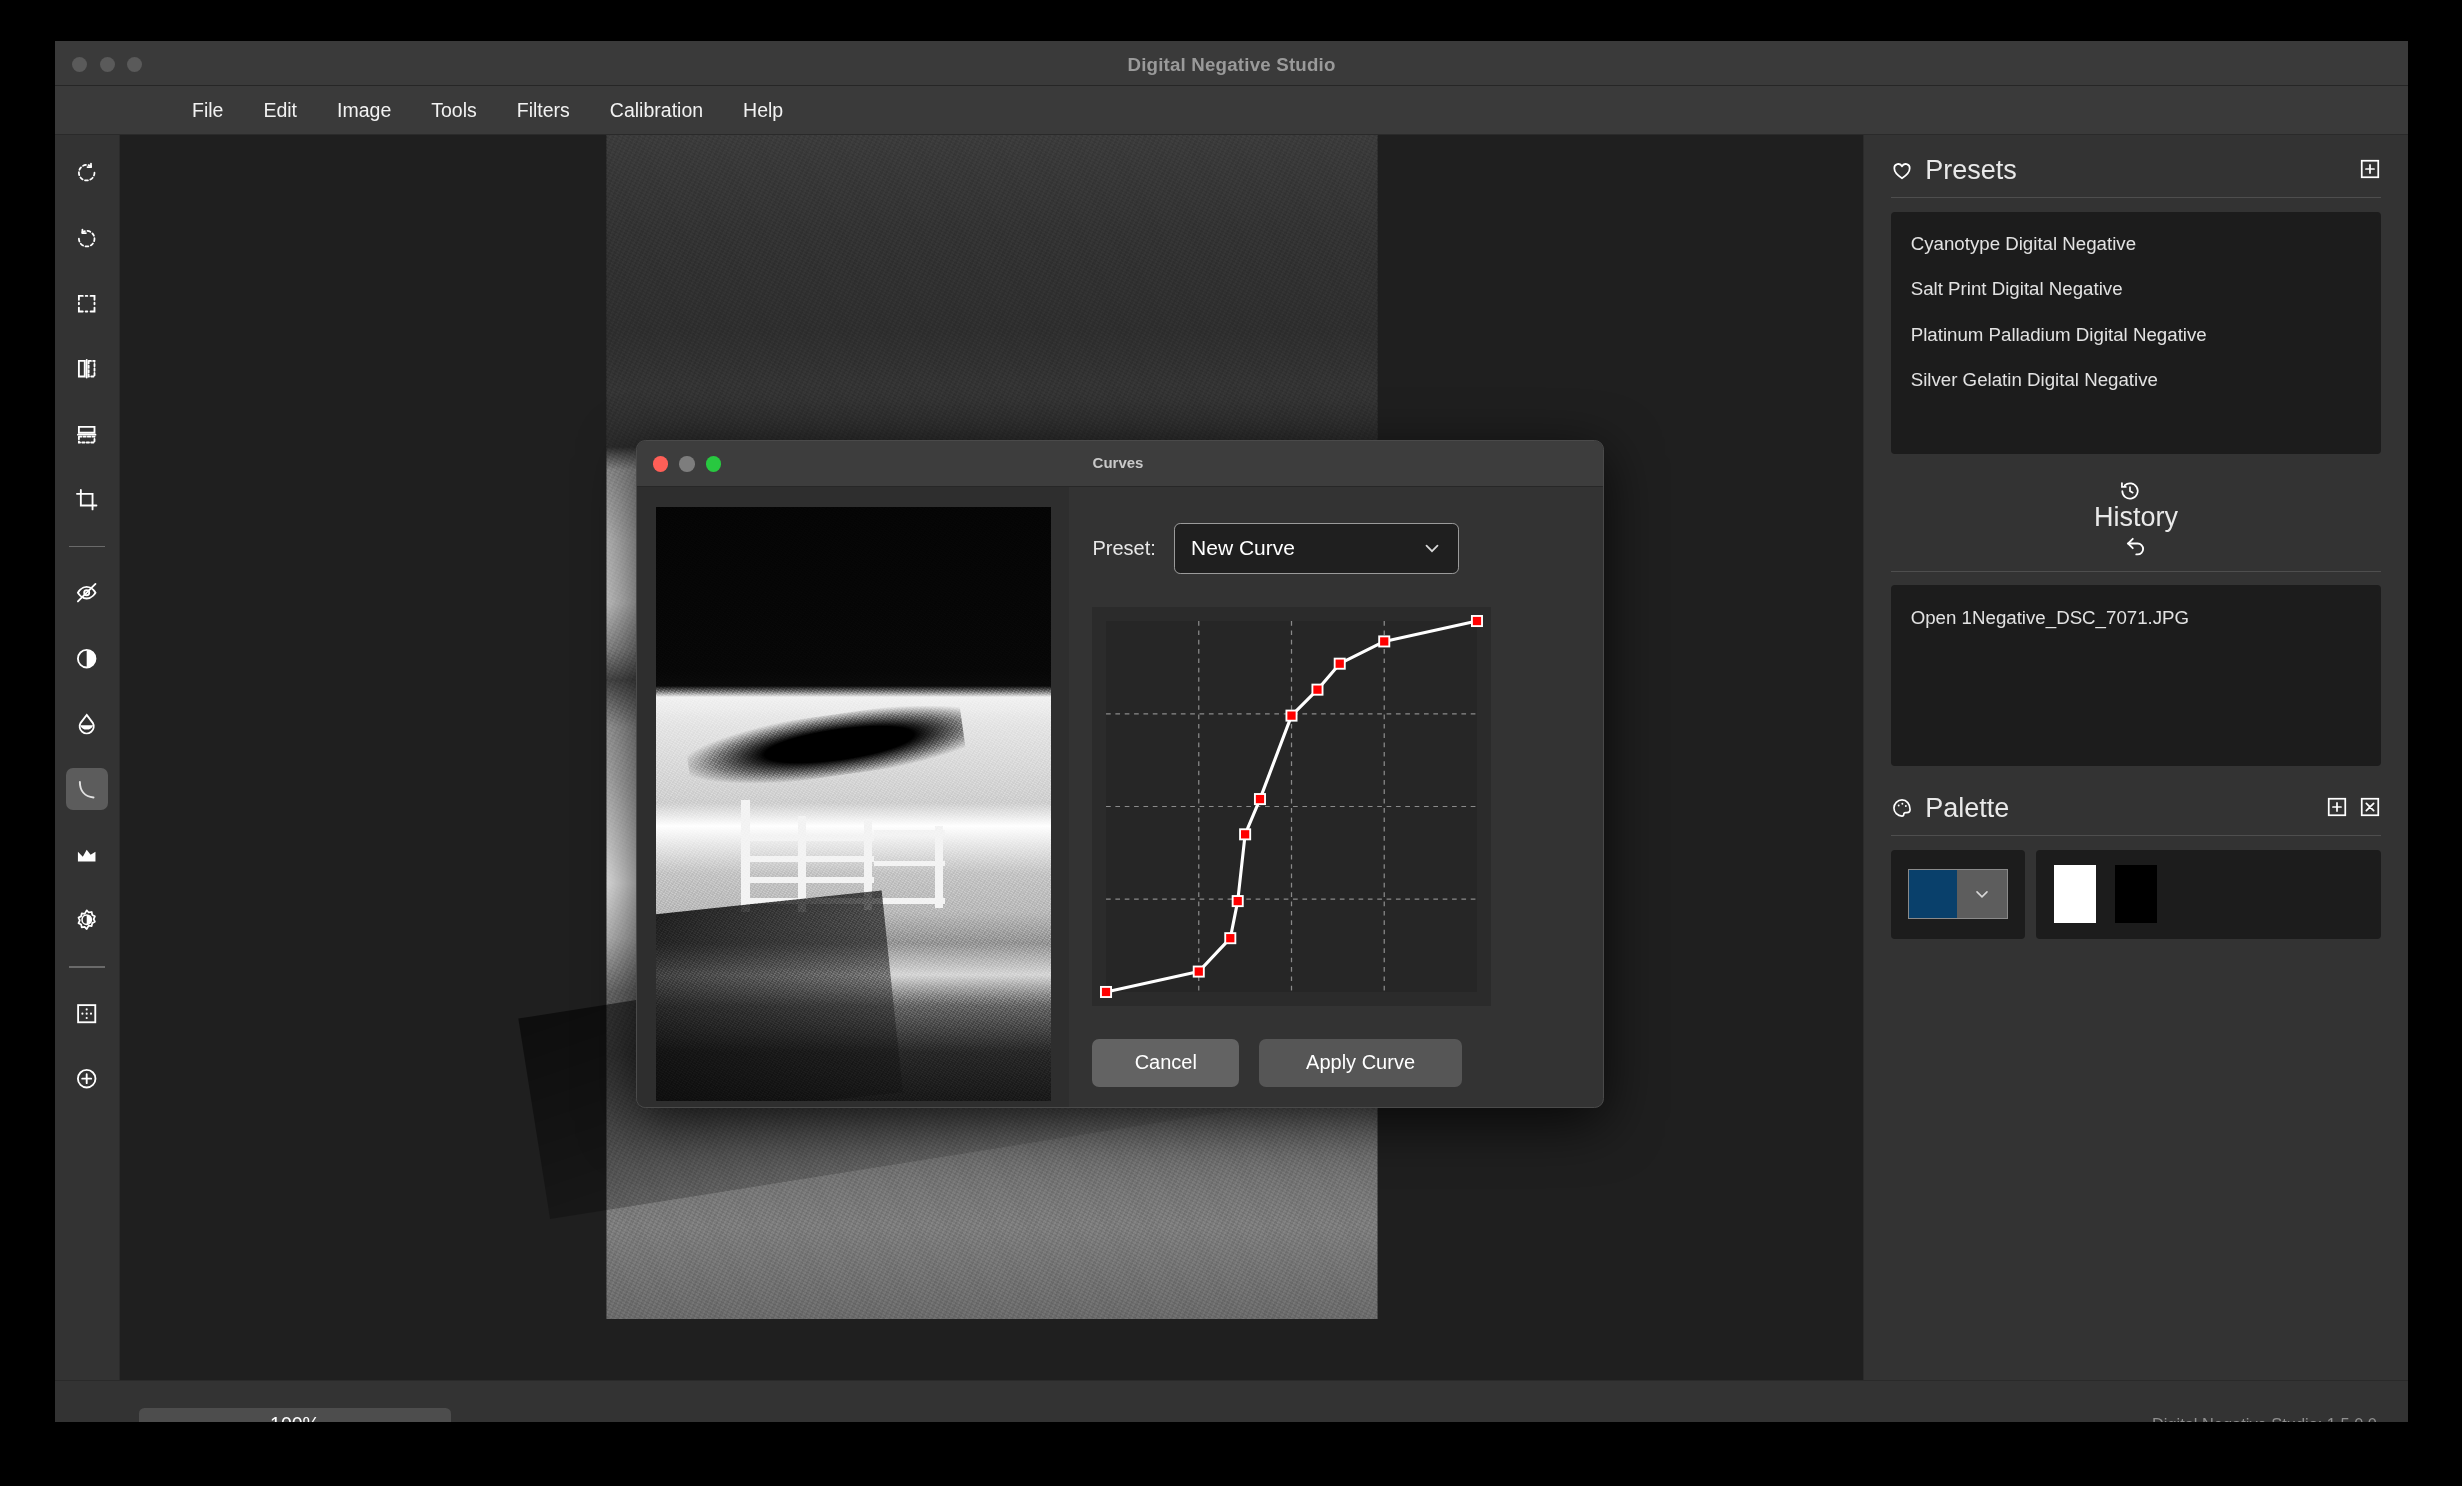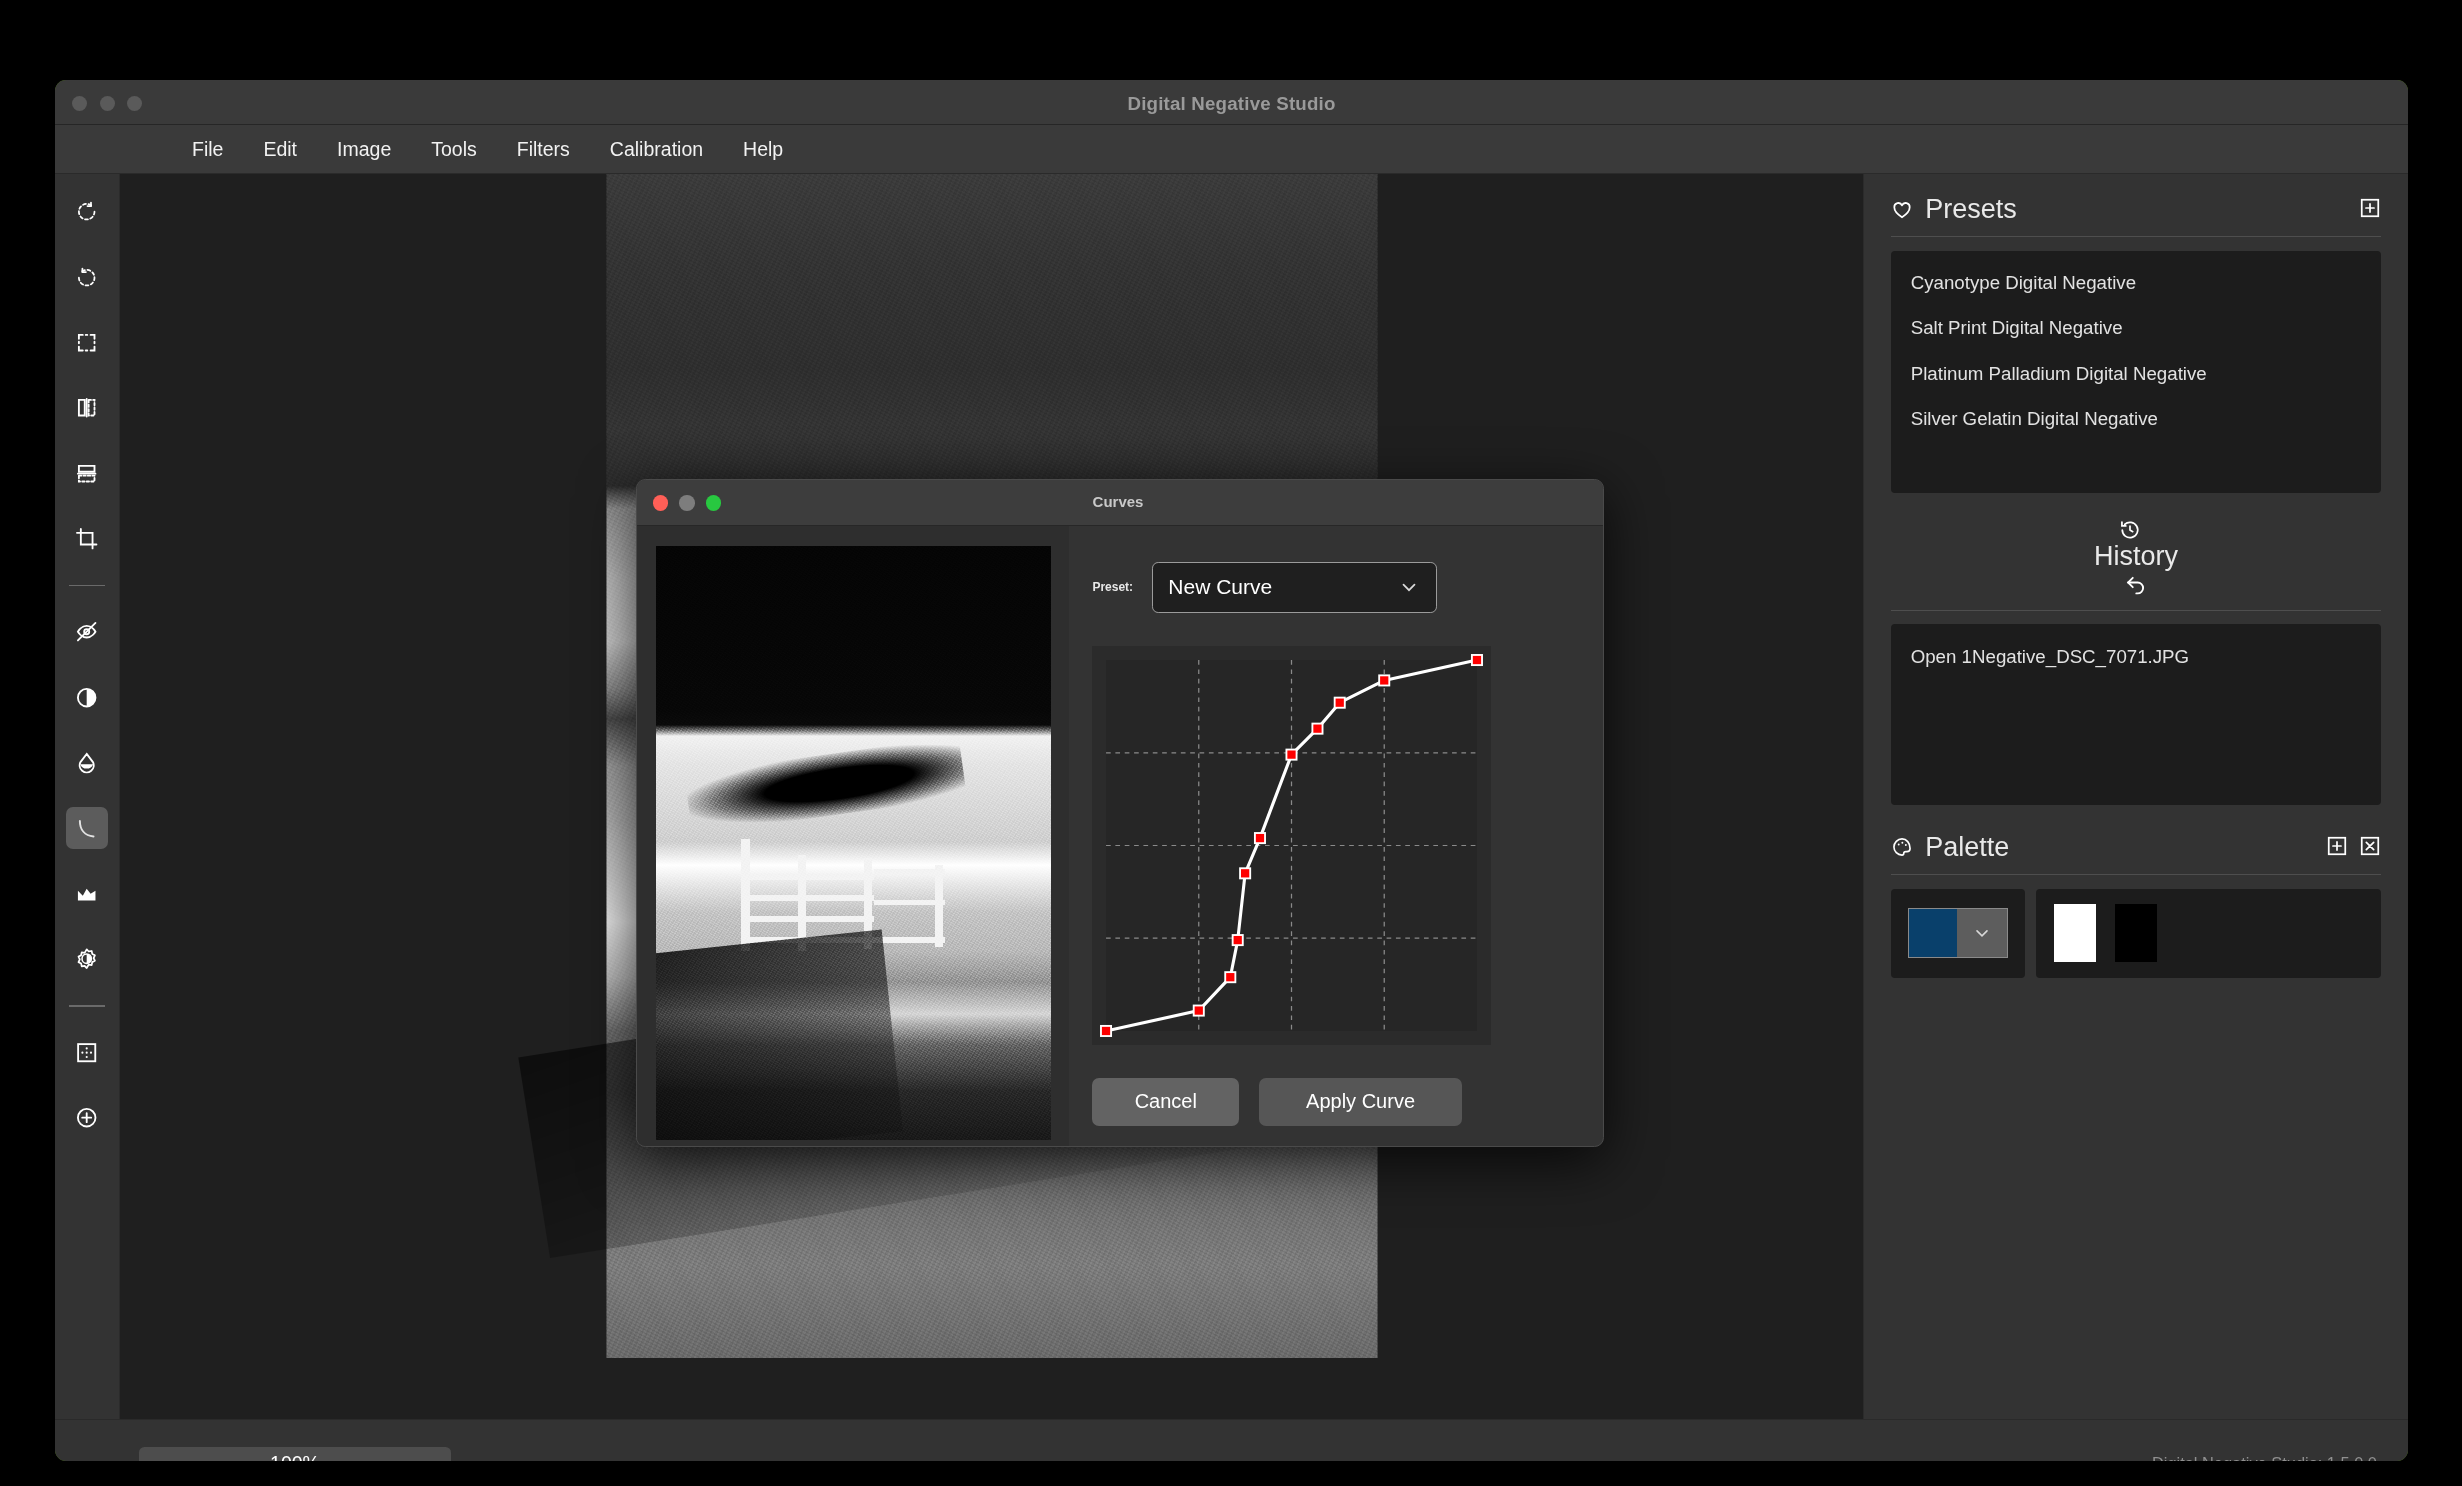--- a/index.html
+++ b/index.html
@@ -12,24 +12,23 @@
     font-family: "Liberation Sans", sans-serif;
   }
 
   #app-window {
     position: absolute;
     left: 55px;
     top: 41px;
     width: 2353px;
     height: 1381px;
     background: #4d7c0f;
-    border-radius: 11px;
+    border-radius: 0;
     overflow: hidden;
     box-shadow: 0 7.8px 39px rgba(0,0,0,0.8);
-    margin-top: 39px;
   }
 
   
   .titlebar {
     position: relative;
     height: 44px;
     background: #3a3a3a;
     border-bottom: 0.8px solid #262626;
   }
   .traffic {
@@ -380,21 +379,21 @@
     flex: 1 1 auto;
     padding: 20px 31px 0 23.4px;
     box-sizing: border-box;
   }
   .preset-row {
     display: flex;
     align-items: center;
     gap: 18.7px;
     margin-top: 15.6px;
   }
-  .preset-label { color:#e8e8e8; font-size: 12px; font-weight: bold; }
+  .preset-label { color:#e8e8e8; font-size: 20px; }
   .preset-select {
     width: 285px;
     height: 51px;
     background: #1f1f1f;
     border: 0.8px solid #9b9b9b;
     border-radius: 6.2px;
     display: flex;
     align-items: center;
     padding: 0 15.6px;
     box-sizing: border-box;

